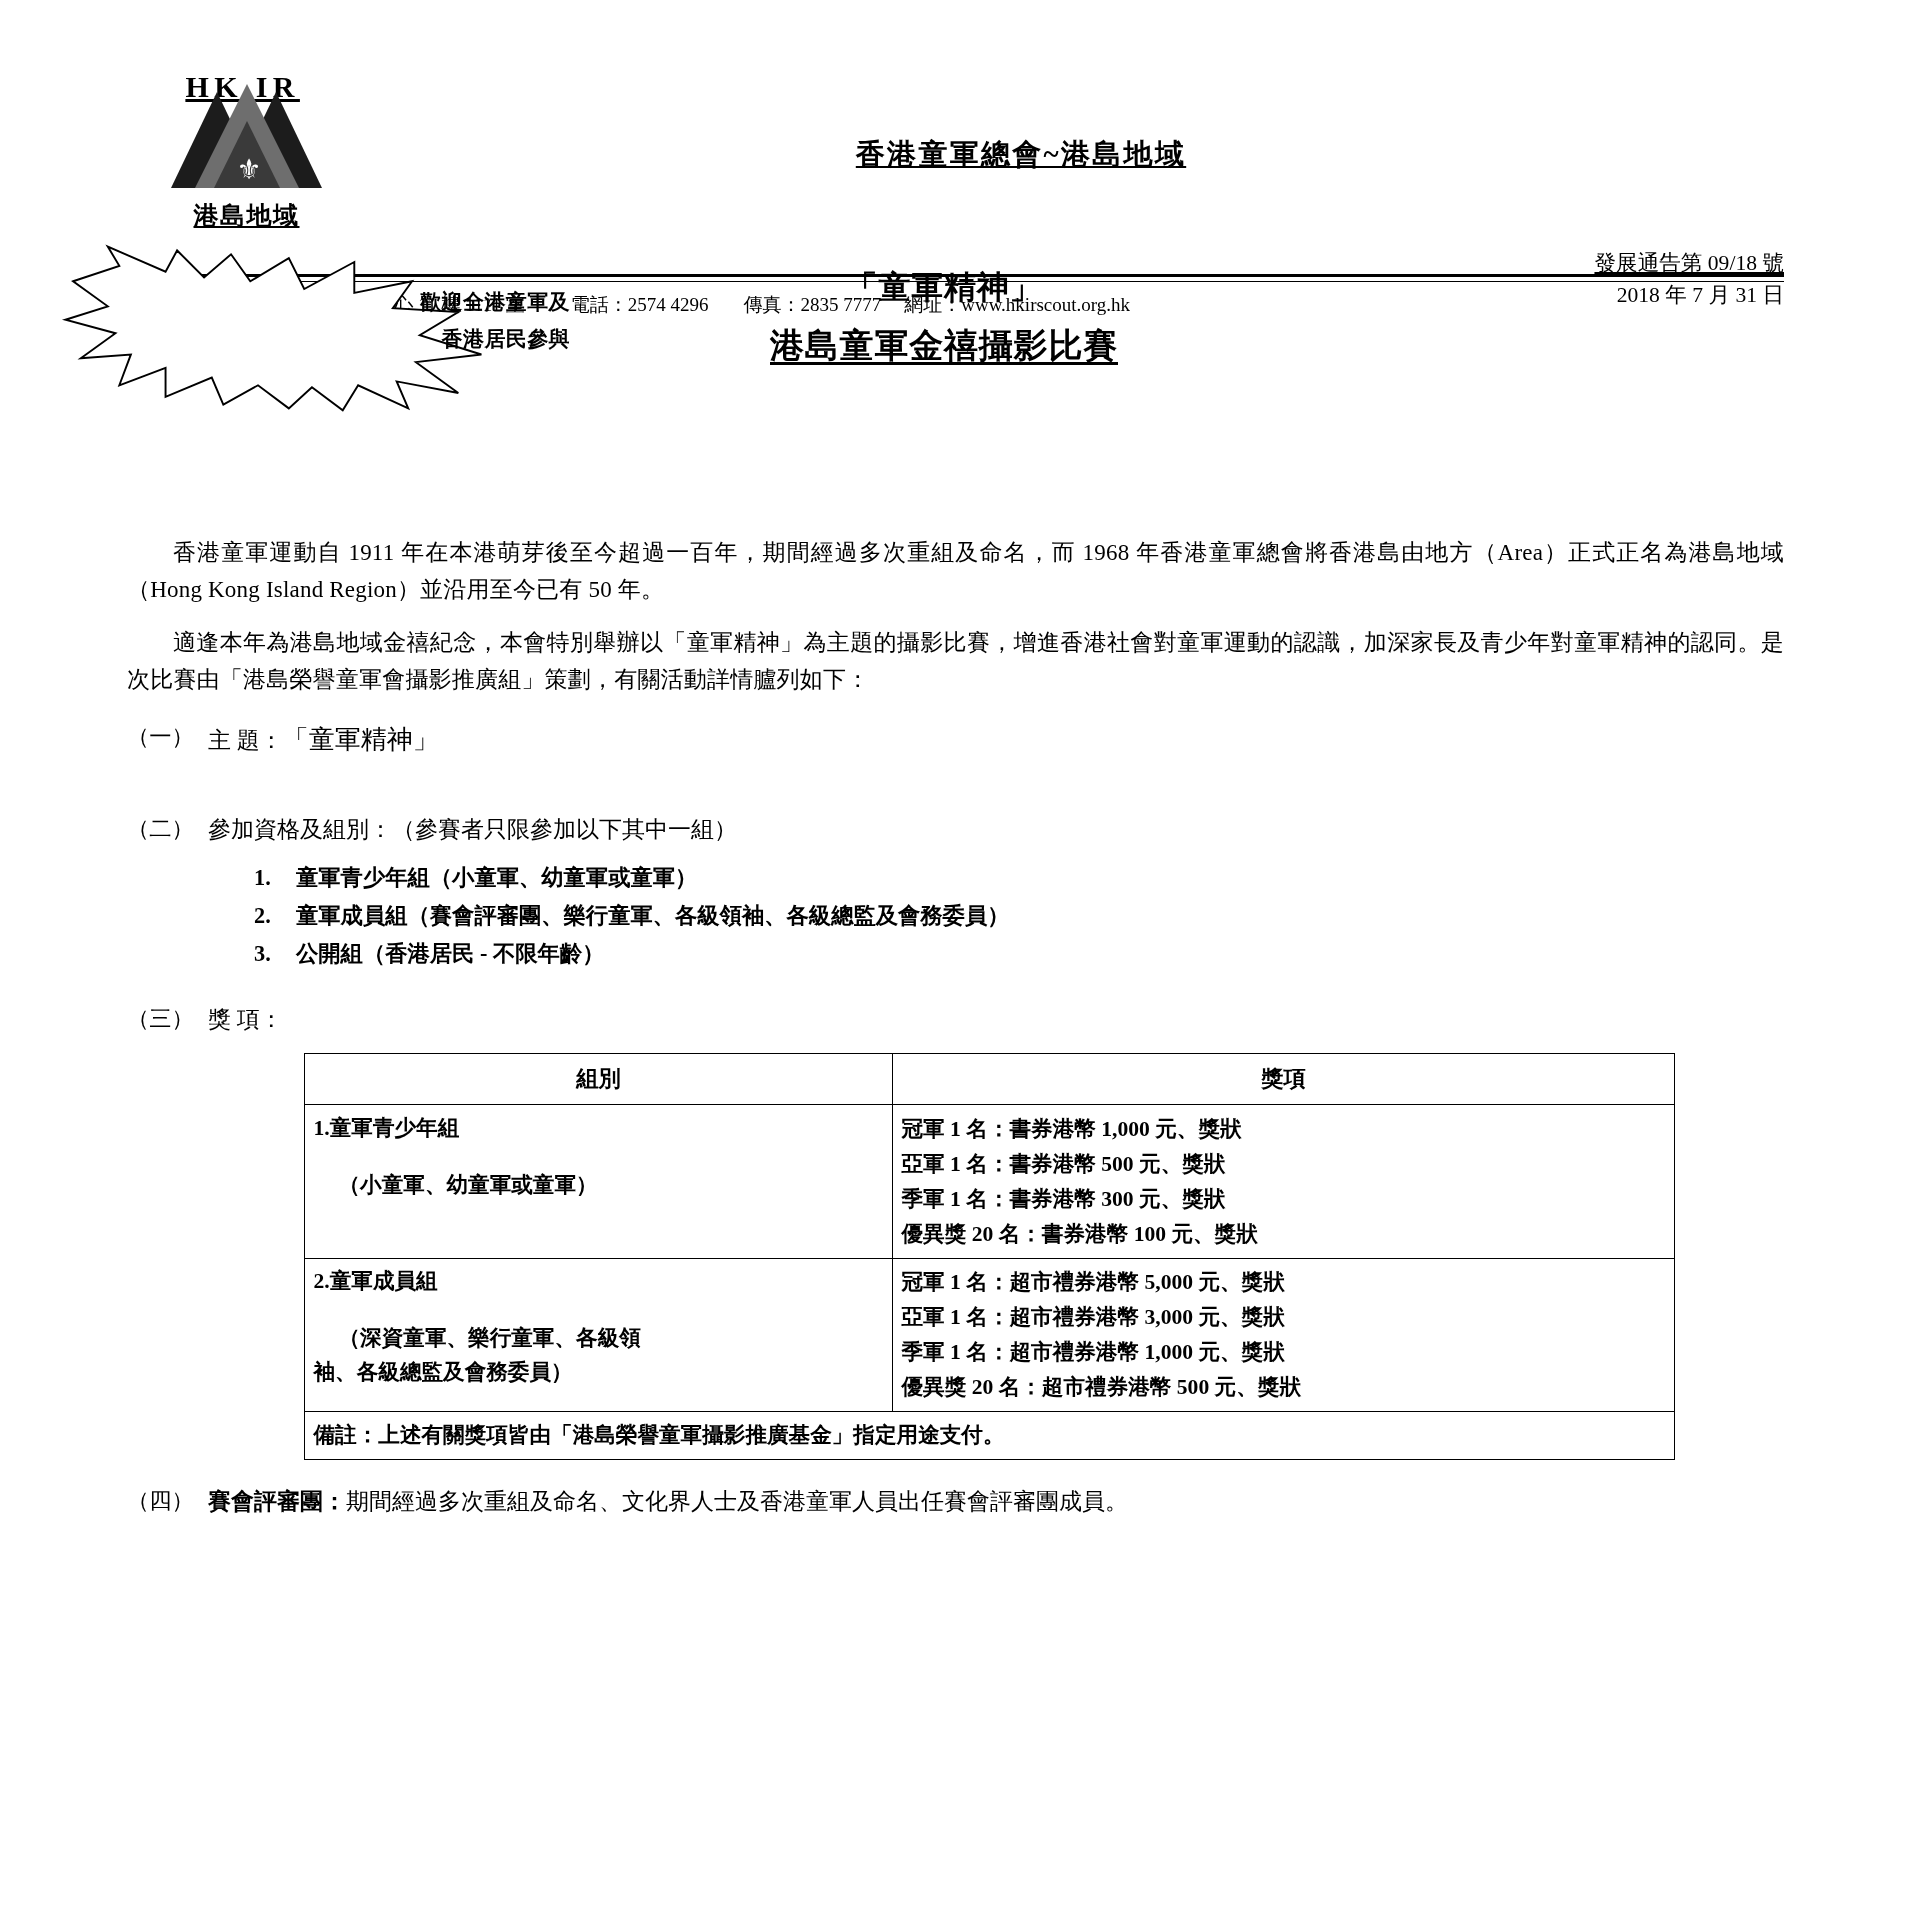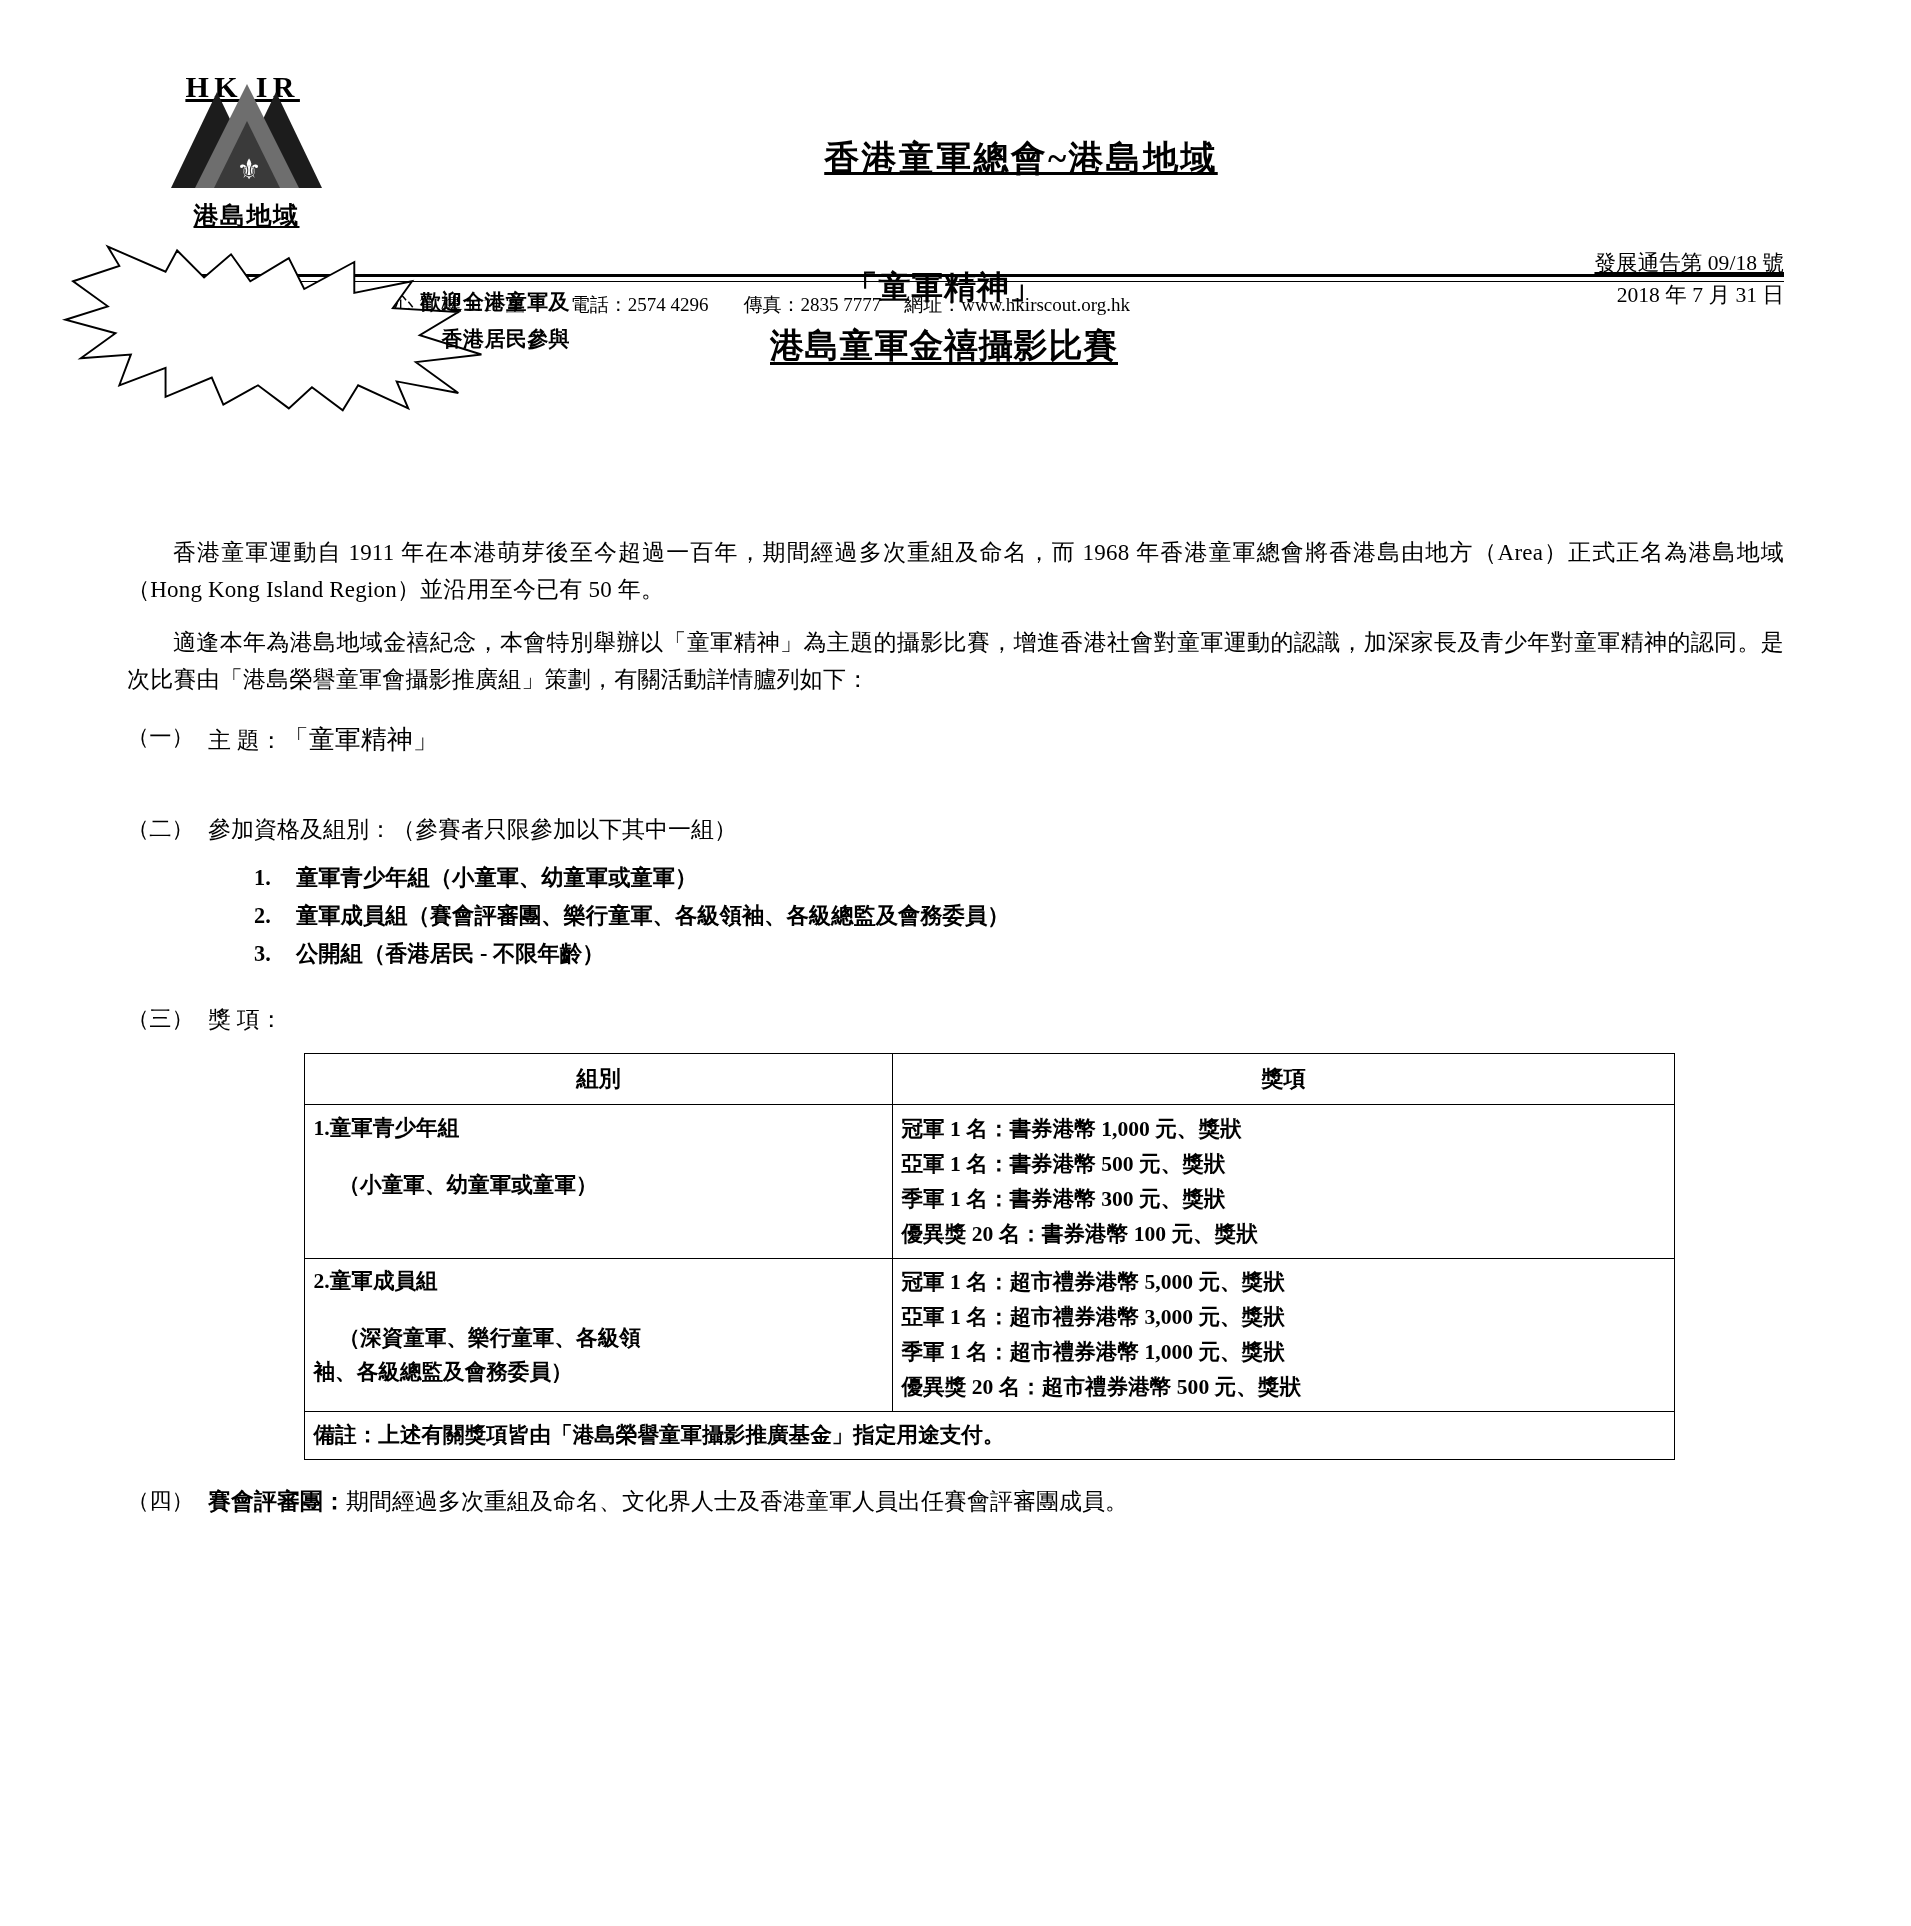--- a/index.html
+++ b/index.html
@@ -101,21 +101,21 @@
     font-size: 25px;
     text-align: center;
     letter-spacing: 1.5px;
     margin-top: 0.8px;
   }
   .org-title {
     flex: 1;
     text-align: center;
     font-family: "Liberation Serif", serif;
     font-weight: bold;
-    font-size: 35px;
+    font-size: 29px;
     letter-spacing: 2.3px;
     padding-top: 77px;
     padding-right: 108px;
   }
 
   .rule-double {
     border-top: 3.5px solid #000;
     border-bottom: 1.5px solid #000;
     height: 3.9px;
     margin: 0 0 0 0;

